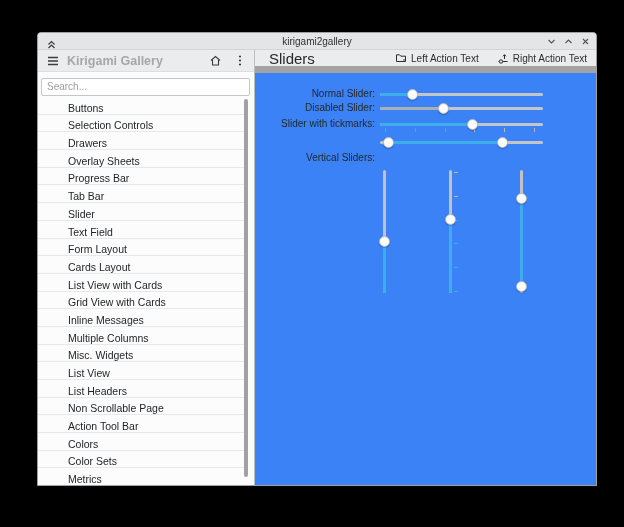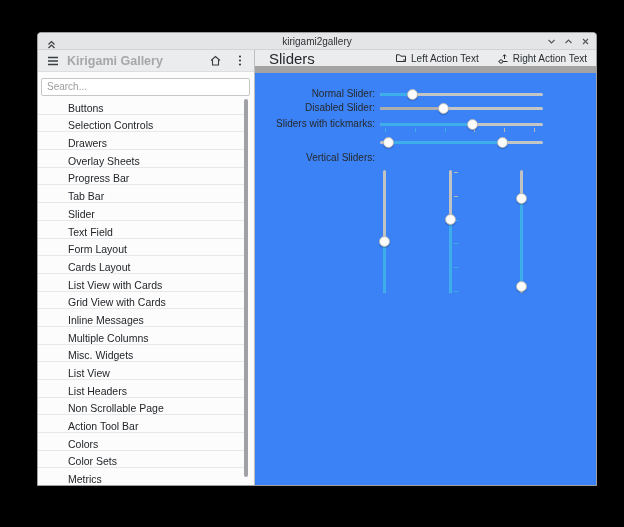--- a/index.html
+++ b/index.html
@@ -249,21 +249,21 @@
       <div class="handle"></div>
     </div>
 
     <span class="frm-label" style="top:29px">Disabled Slider:</span>
     <div class="hslider disabled" style="top: 29px; --pct: 39%;">
       <div class="groove"></div>
       <div class="fill"></div>
       <div class="handle"></div>
     </div>
 
-    <span class="frm-label" style="top:45px">Sliders with tickmarks:</span>
+    <span class="frm-label" style="top:45px">Slider with tickmarks:</span>
     <div class="hslider" style="top: 45px; --pct: 57%;">
       <div class="groove"></div>
       <div class="fill"></div>
       <div class="hticks">
           <span class="tick on" style="left: 0%;"></span>
           <span class="tick on" style="left: 20%;"></span>
           <span class="tick on" style="left: 40%;"></span>
           <span class="tick" style="left: 60%;"></span>
           <span class="tick" style="left: 80%;"></span>
           <span class="tick" style="left: 100%;"></span>

